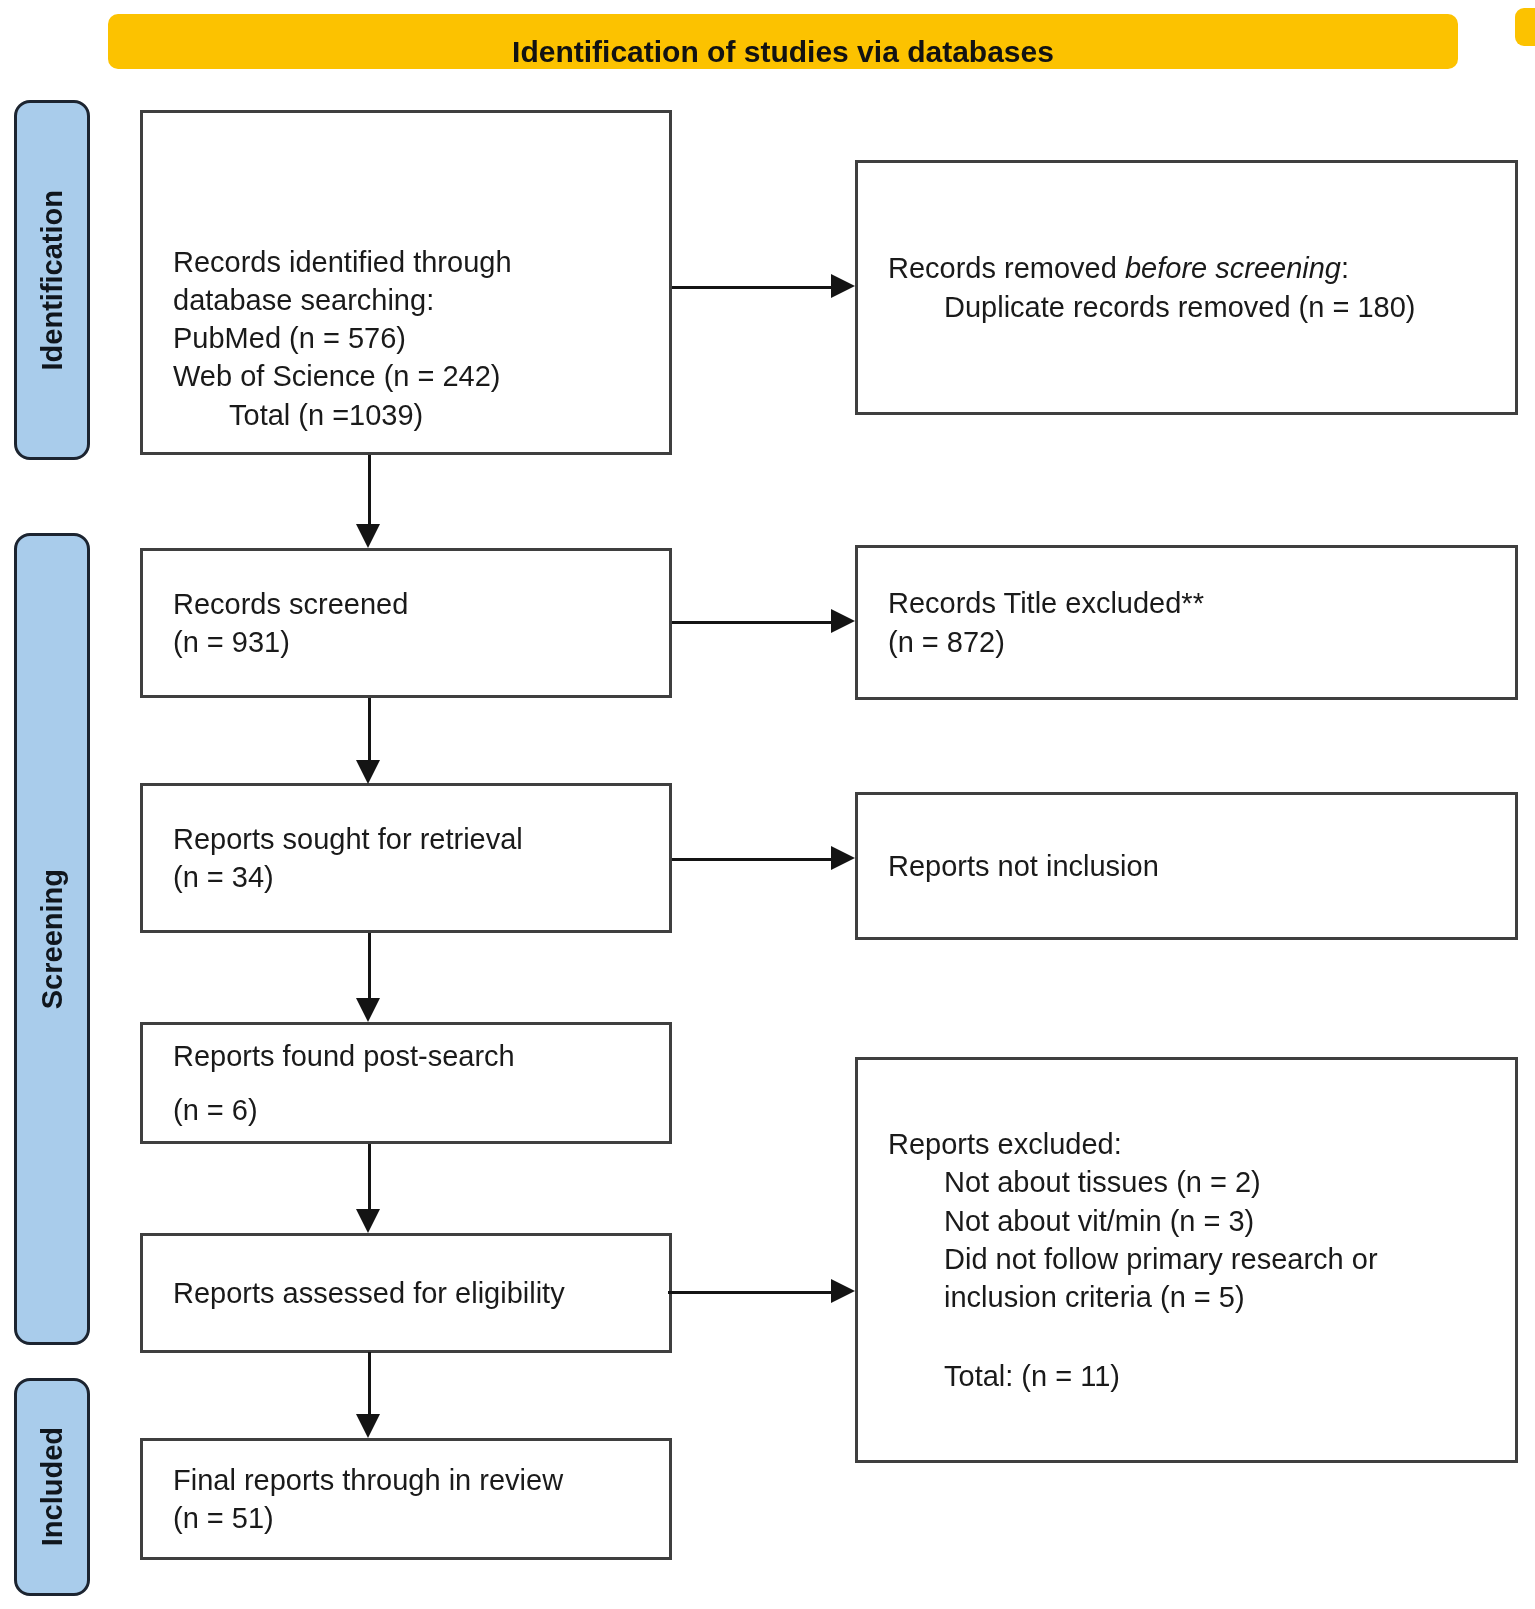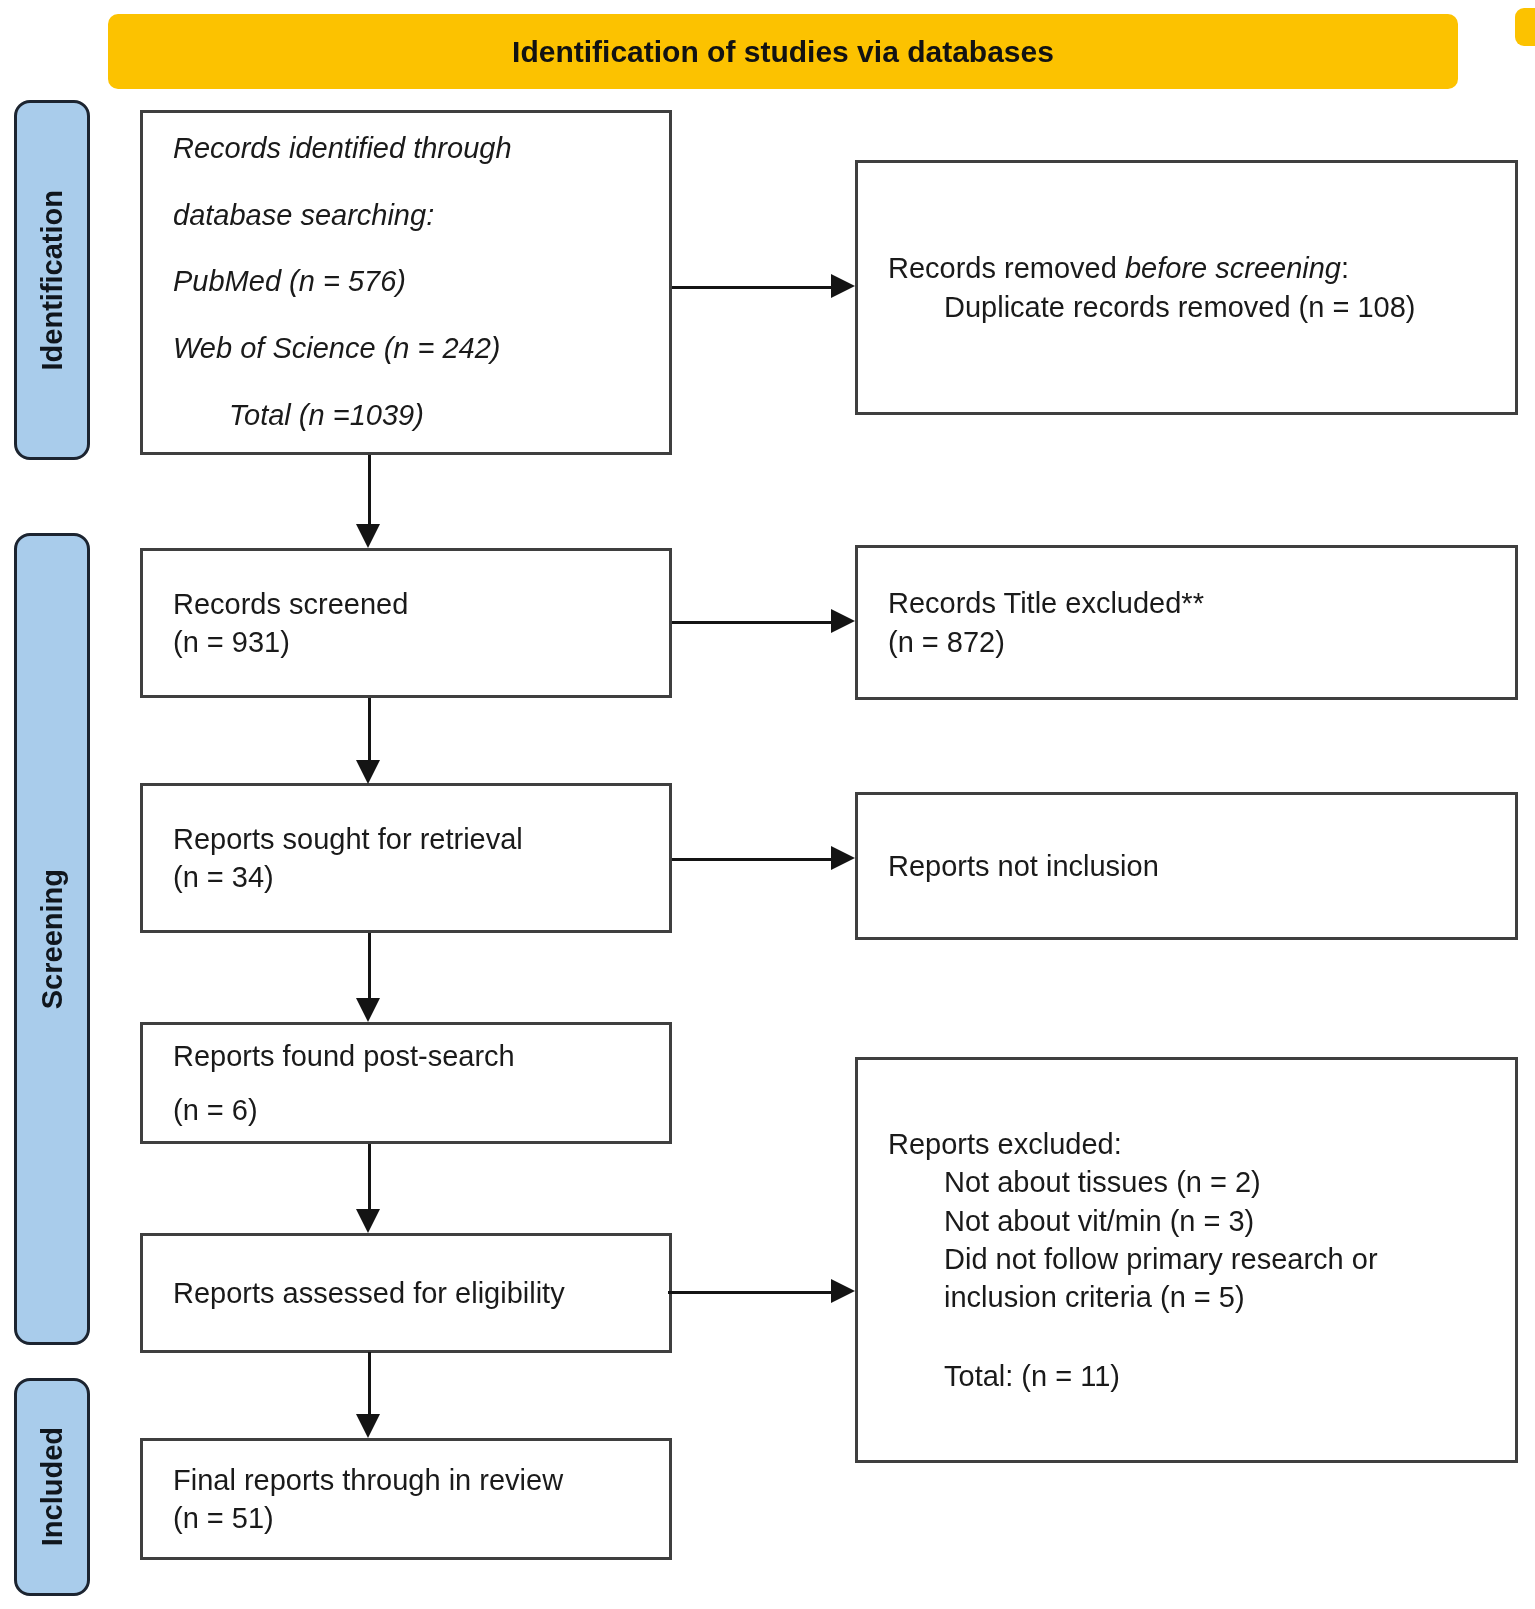--- a/index.html
+++ b/index.html
@@ -1,23 +1,23 @@
 <!DOCTYPE html>
 <html style="--header-bg: #FCC200; --stage-bg: #A9CCEB; --box-border: #3F3F3F; --arrow: #141414;"><head>
 <meta charset="utf-8">
 <style>
   html,body{margin:0;padding:0;background:#ffffff;}
   body{font-family:"Liberation Sans", sans-serif;color:#1a1a1a;}
   .canvas{position:relative;width:1535px;height:1609px;background:#ffffff;overflow:hidden;}
 
   
   .header{
-    position:absolute;left:108px;top:14px;width:1350px;height:75px;
+    position:absolute;left:108px;top:14px;width:1350px;height:55px;
     background:var(--header-bg,#FCC200);border-radius:10px;
-    display:flex;align-items:center;justify-content:center;
+    display:flex;align-items:flex-end;justify-content:center;
   }
   .header-title{font-weight:bold;font-size:30px;color:#121212;}
   .header-frag{
     position:absolute;right:-16px;top:8px;width:36px;height:38px;
     background:var(--header-bg,#FCC200);border-radius:9px;
   }
 
   
   .stage{
     position:absolute;left:14px;width:76px;
@@ -36,21 +36,21 @@
 
   
   .box{
     position:absolute;background:#ffffff;
     border:3px solid var(--box-border,#3f3f3f);
     box-sizing:border-box;
     font-size:29px;line-height:1.32;
     display:flex;flex-direction:column;justify-content:center;
     padding:18px 22px 18px 30px;
   }
-  .box.top-align{justify-content:space-between;padding-top:16px;font-style:italic;}
+  .box.top-align{justify-content:flex-end;padding-top:16px;}
   .line{white-space:nowrap;}
   .indent{padding-left:56px;}
   .spacer{height:40px;}
   em{font-style:italic;}
 
   #box-identified{left:140px;top:110px;width:532px;height:345px;}
   #box-removed{left:855px;top:160px;width:663px;height:255px;}
   #box-screened{left:140px;top:548px;width:532px;height:150px;}
   #box-title-excluded{left:855px;top:545px;width:663px;height:155px;}
   #box-sought{left:140px;top:783px;width:532px;height:150px;}
@@ -121,21 +121,21 @@
     <div class="line">Reports assessed for eligibility</div>
   </div>
 
   <div class="box" id="box-included">
     <div class="line">Final reports through in review</div>
     <div class="line">(n = 51)</div>
   </div>
 
   <div class="box" id="box-removed">
     <div class="line"><span>Records removed </span><em>before screening</em><span>:</span></div>
-    <div class="line indent">Duplicate records removed (n = 108)</div>
+    <div class="line indent">Duplicate records removed (n = 180)</div>
   </div>
 
   <div class="box" id="box-title-excluded">
     <div class="line">Records Title excluded**</div>
     <div class="line">(n = 872)</div>
   </div>
 
   <div class="box" id="box-not-retrieved">
     <div class="line">Reports not inclusion</div>
   </div>

